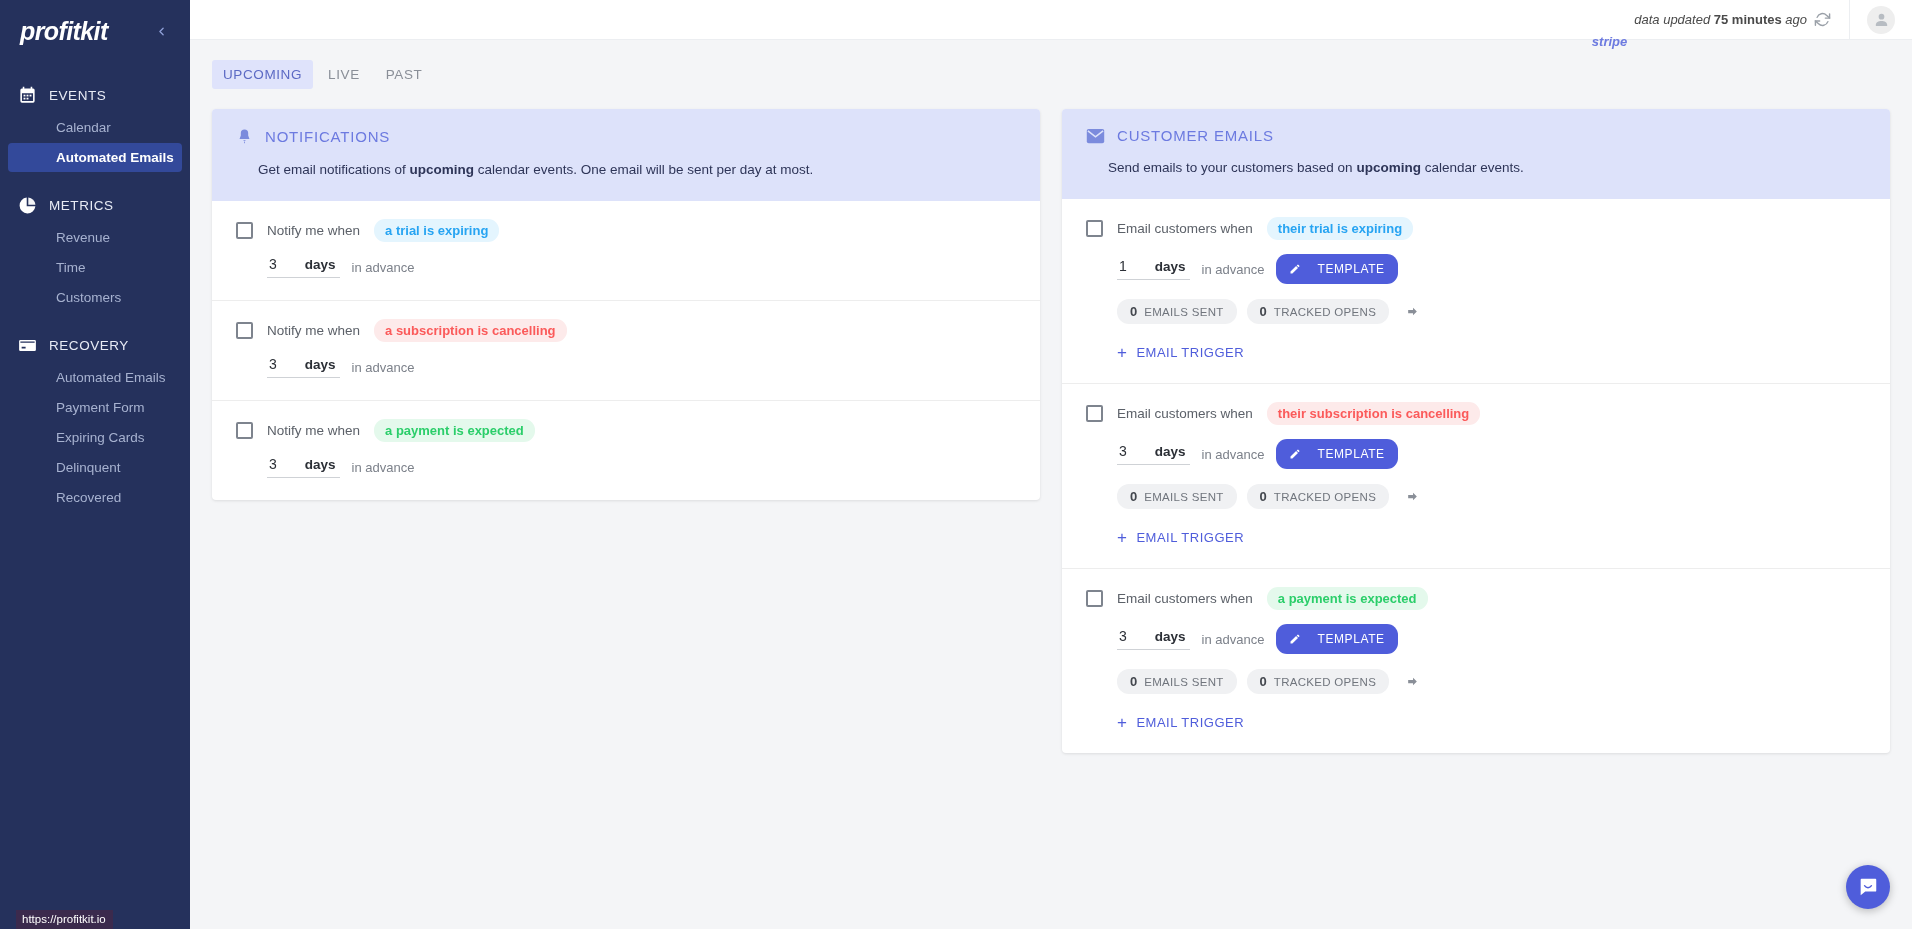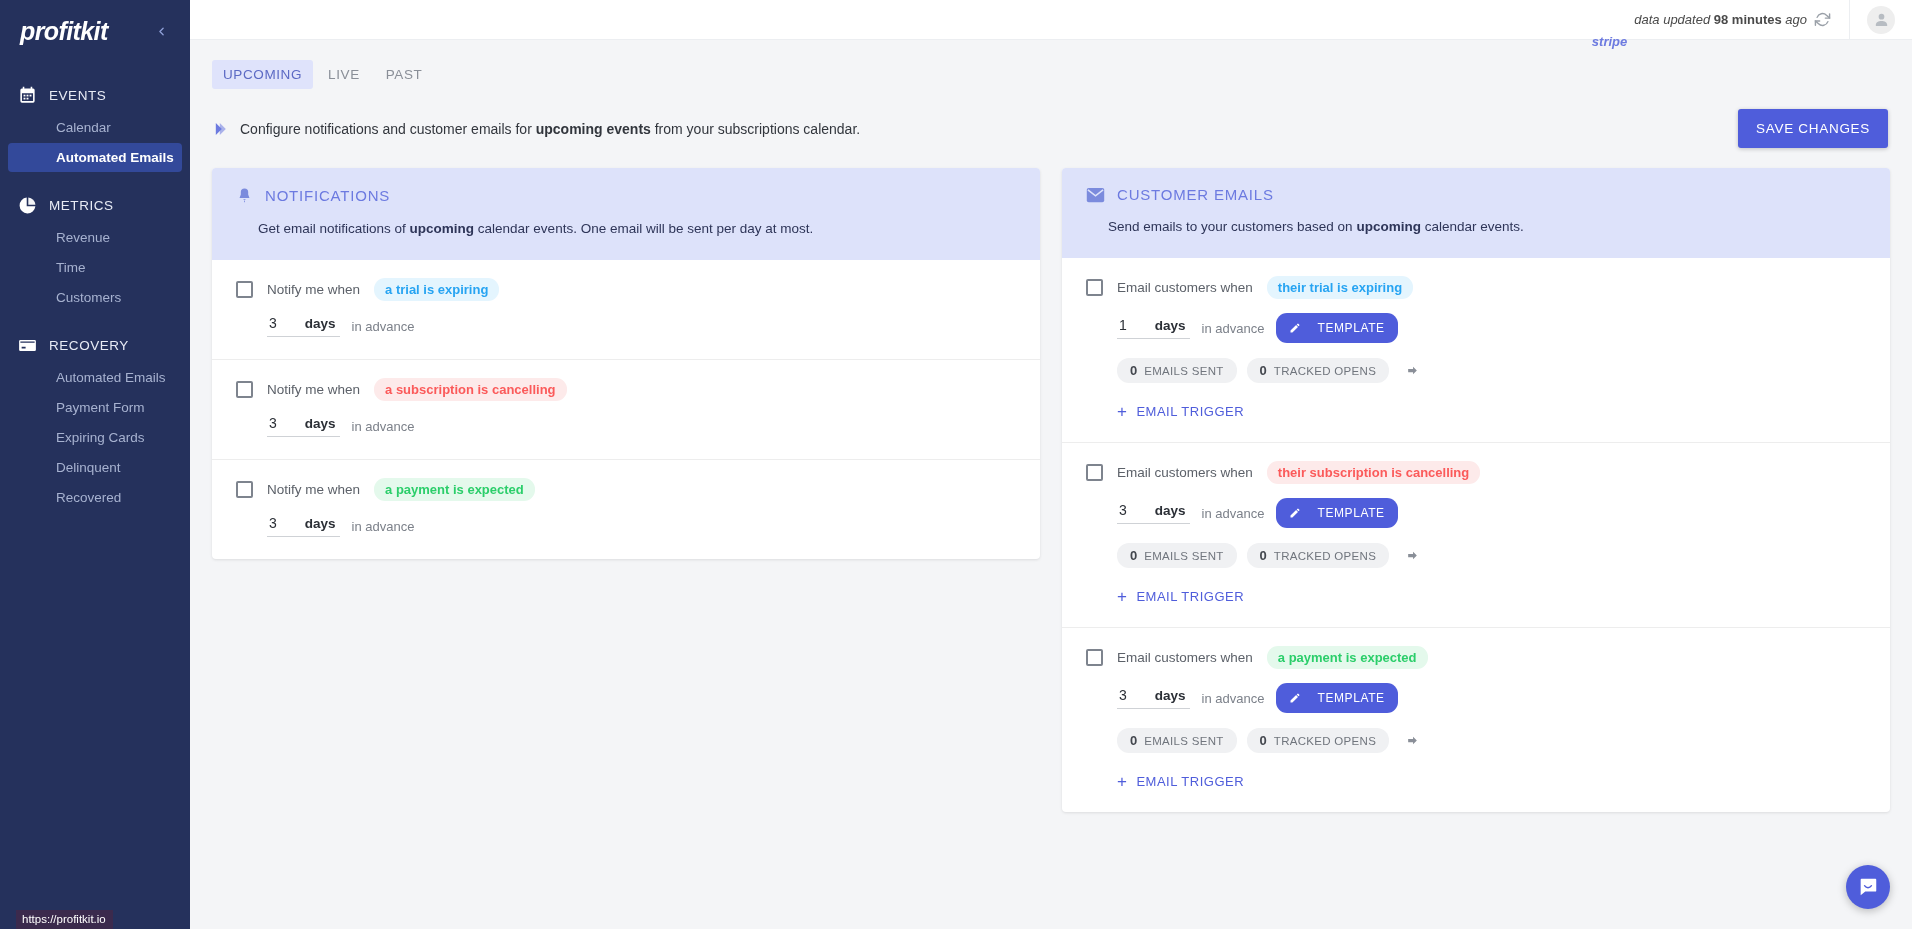--- a/index.html
+++ b/index.html
@@ -218,21 +218,21 @@
     <div class="nav-item">Recovered</div>
 
     <div class="statusbar">https://profitkit.io</div>
   </aside>
 
   <section class="main">
 
     <header class="topbar">
       <div class="topbar-info">
         <span class="stripe-tag">stripe</span>
-        <span class="updated-text"><span>data updated </span><b>98 minutes</b><span> ago</span></span>
+        <span class="updated-text"><span>data updated </span><b>75 minutes</b><span> ago</span></span>
         <svg class="refresh-ic" viewBox="0 0 24 24" fill="none" stroke="#9aa0a8" stroke-width="2" stroke-linecap="round">
           <polyline points="22 4 22 10 16 10"></polyline>
             <polyline points="2 20 2 14 8 14"></polyline>
           <path d="M4.4 9a8 8 0 0 1 13.2-3L22 10"></path>
             <path d="M19.6 15a8 8 0 0 1-13.2 3L2 14"></path>
         </svg>
       </div>
       <div class="topbar-divider"></div>
       <div class="avatar-wrap">
         <div class="avatar">
@@ -245,30 +245,20 @@
     </header>
 
     <div class="content">
 
       <nav class="tabs">
         <div class="tab active">UPCOMING</div>
         <div class="tab">LIVE</div>
         <div class="tab">PAST</div>
       </nav>
 
-      <div class="desc-row">
-        <div class="desc-left">
-          <svg width="17" height="16" viewBox="0 0 24 24" fill="#6c7ae0">
-            <path d="M5 3l9 9-9 9V3z"></path>
-              <path d="M11 3l9 9-9 9V3z" opacity="0.55"></path>
-          </svg>
-          <div class="desc-text"><span>Configure notifications and customer emails for </span><b>upcoming events</b><span> from your subscriptions calendar.</span></div>
-        </div>
-        <button class="save-btn">SAVE CHANGES</button>
-      </div>
 
       <div class="panels">
 
         <div class="panel">
           <div class="panel-head">
             <div class="panel-head-title">
               <svg width="17" height="19" viewBox="0 0 24 24" fill="#7b8bdd">
                 <path d="M12 2a5.2 5.2 0 0 0-5.2 5.2v3.3L5 15.4h14l-1.8-4.9V7.2A5.2 5.2 0 0 0 12 2z"></path>
                 <path d="M10.4 17.2h3.2a1.6 1.6 0 0 1-3.2 0z"></path>
                   <rect x="11.4" y="19" width="1.2" height="2.6" rx="0.6"></rect>

